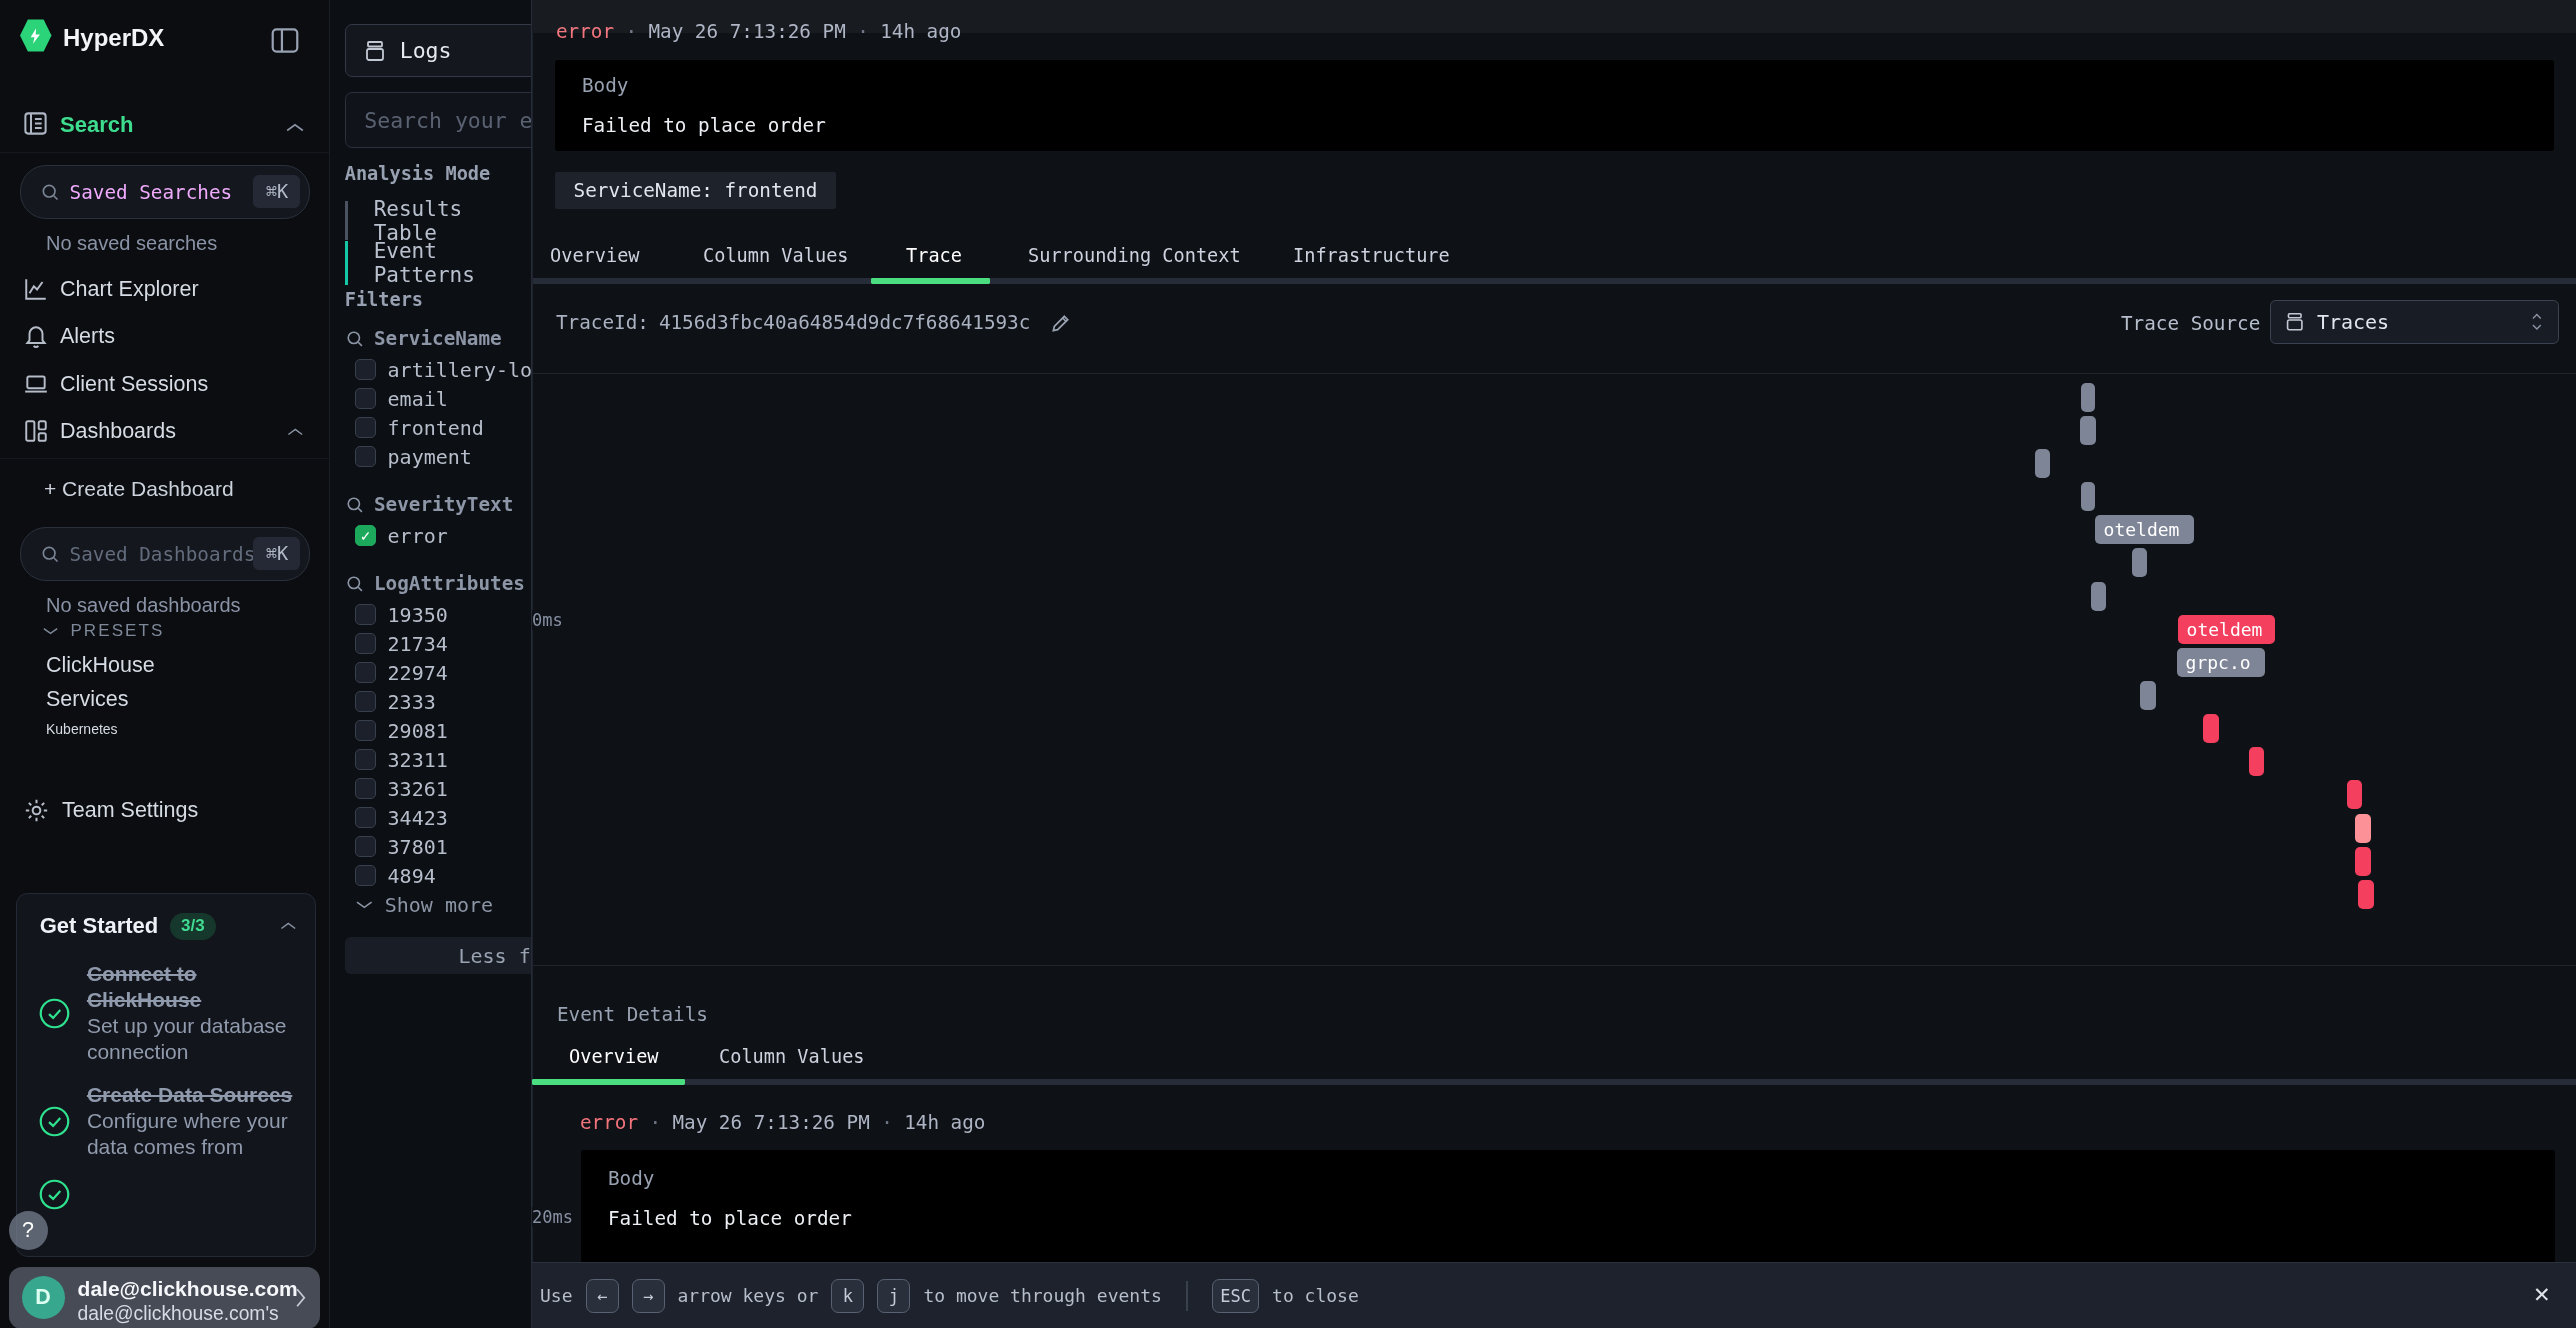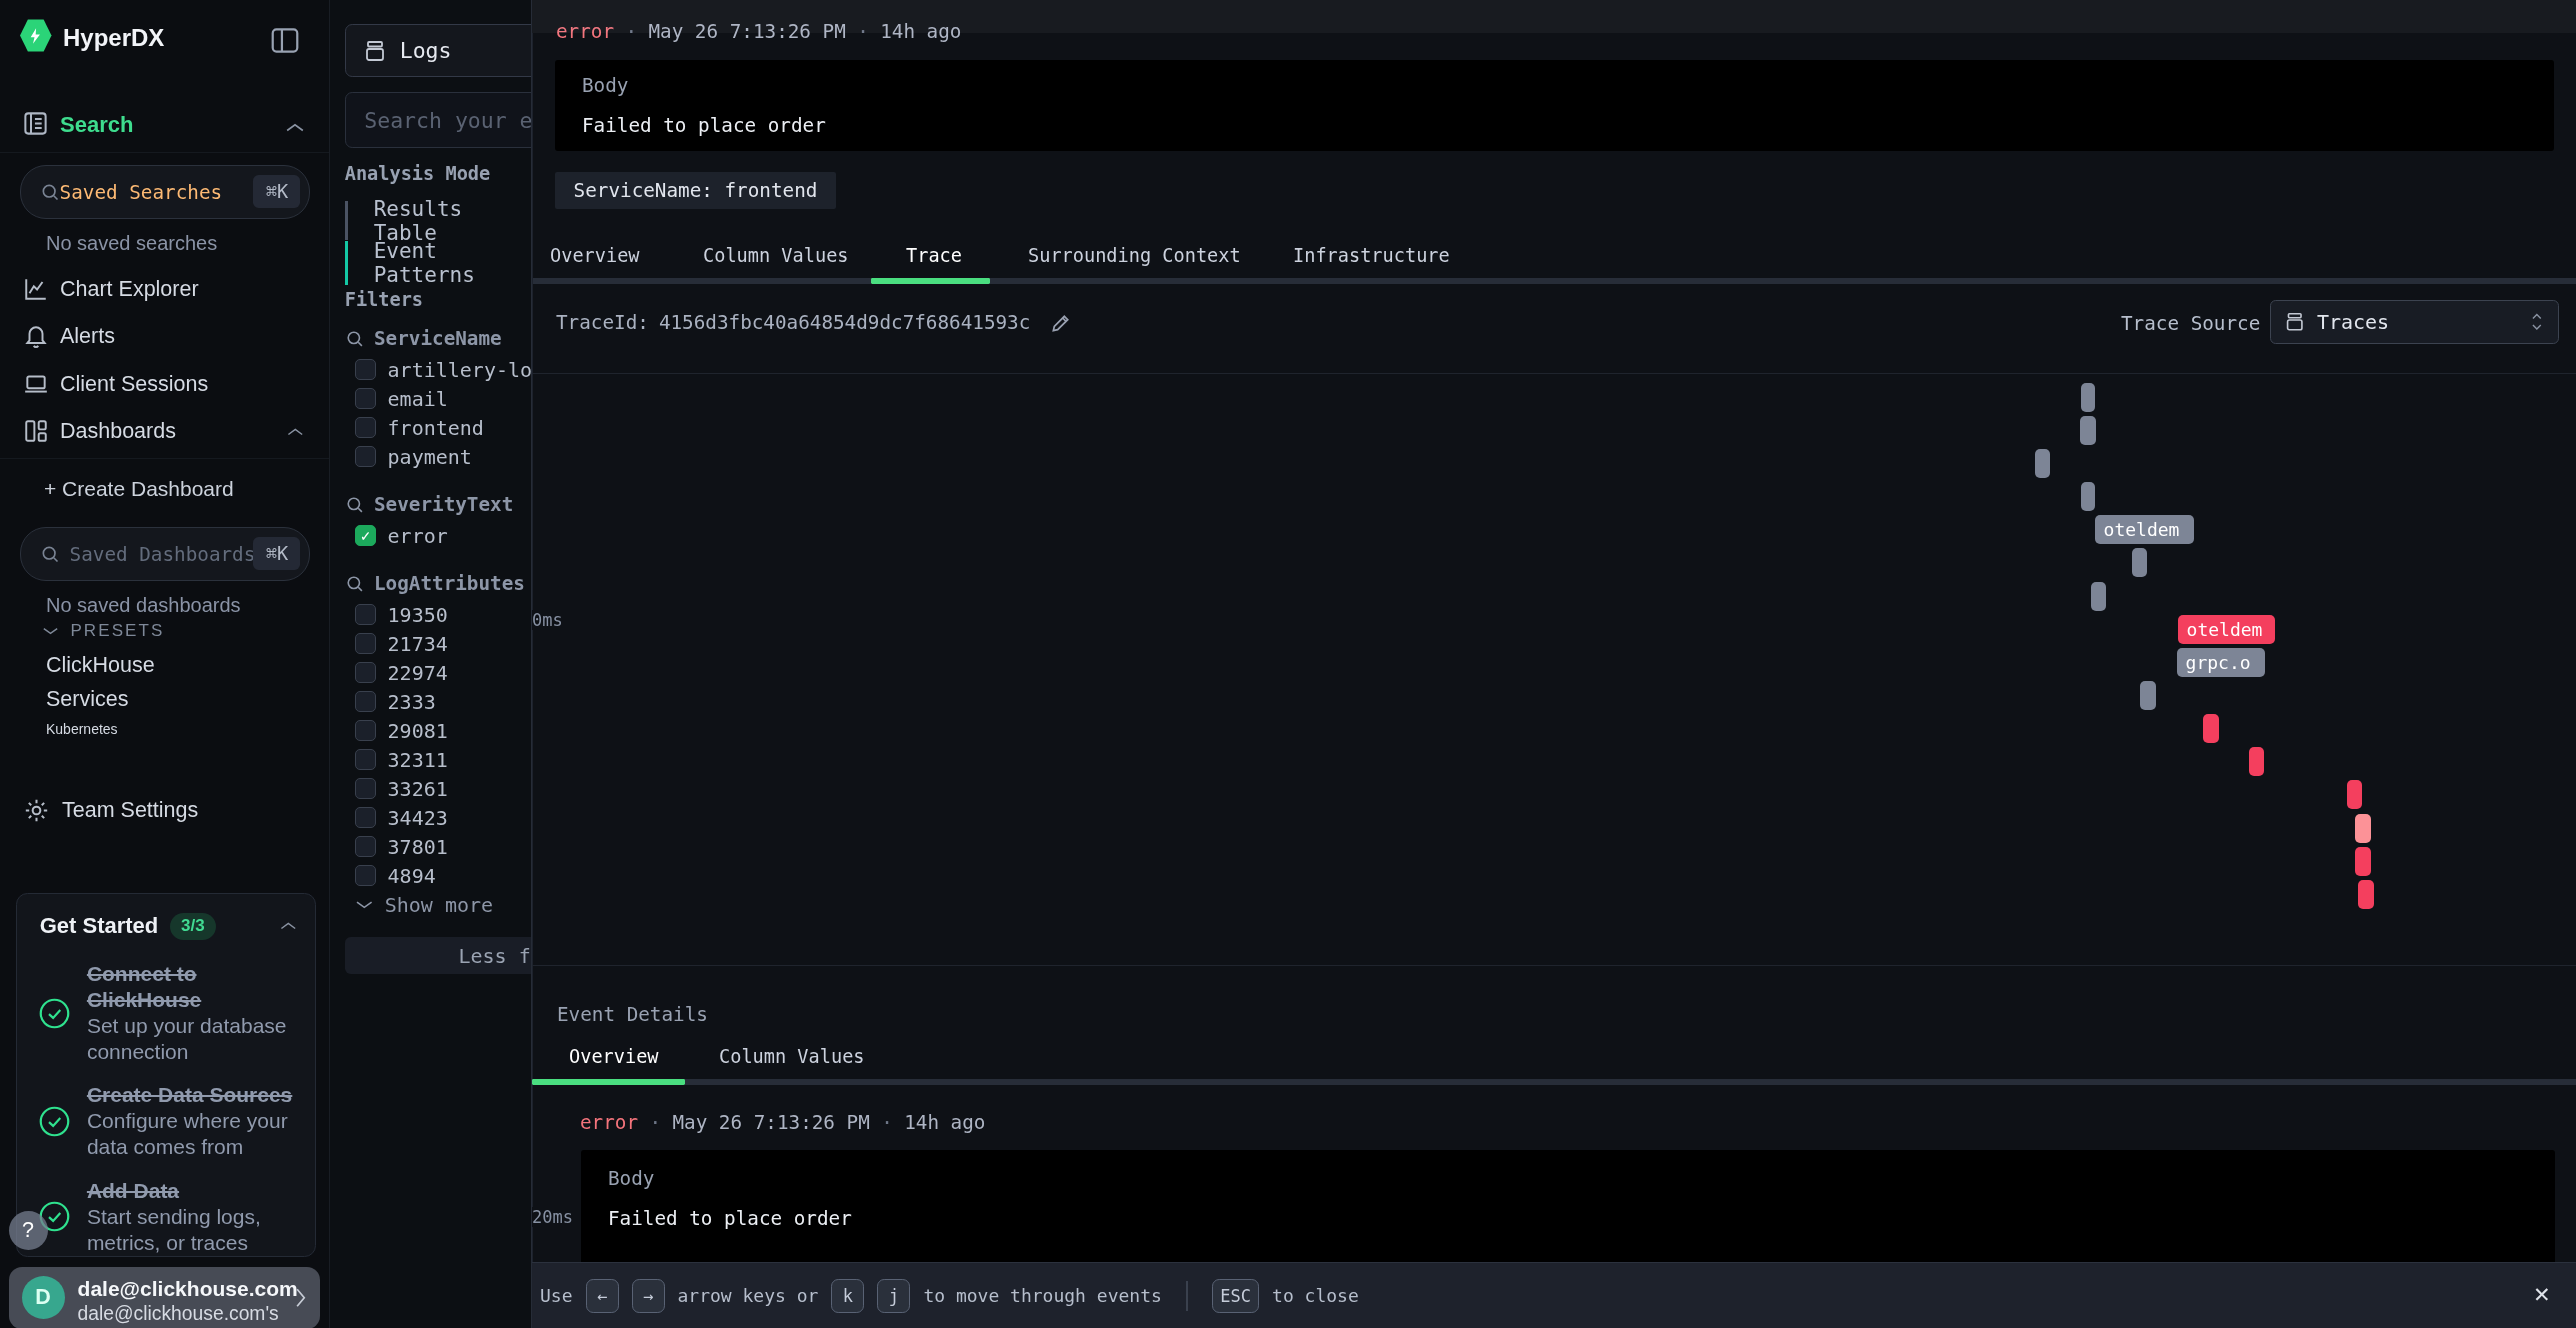--- a/index.html
+++ b/index.html
@@ -80,21 +80,21 @@
           <polyline points="3,12 14,4 25,12"></polyline>
         </svg>
     </div>
     <div class="sdiv" style="top:152px;"></div>
 
     <div class="abs pill" style="left:20px;top:165px;">
       <svg style="margin-left:18.6px;" width="20" height="20" viewBox="0 0 24 24" fill="none" stroke="#7a8494" stroke-width="2">
           <circle cx="11" cy="11" r="7"></circle>
           <line x1="16.5" y1="16.5" x2="21" y2="21"></line>
         </svg>
-      <span class="mono" style="font-size:19.3px;color:#fdba74;">Saved Searches</span>
+      <span class="mono" style="margin-left:10px;font-size:19.3px;color:#f0abfc;">Saved Searches</span>
       <span class="kbadge mono">⌘K</span>
     </div>
     <div class="abs sans" style="left:46px;top:232px;font-size:20px;color:#8a93a6;">No saved searches</div>
 
     <div class="abs flex" style="left:0;top:266px;width:329px;height:46px;">
       <span class="abs" style="left:23px;">
         <svg width="26" height="26" viewBox="0 0 24 24" fill="none" stroke="#b6bdc9" stroke-width="1.8">
             <path d="M3 3 v18 h18"></path>
             <polyline points="6,16 10,9.5 13,12.5 18,5.5"></polyline>
           </svg>
@@ -203,24 +203,20 @@
               <div class="gss">Configure where your data comes from</div>
             </div>
           </div>
           <div style="display: flex; align-items: center; gap: 15.7px; margin-bottom: 17px;">
             <span>
               <svg width="33" height="33" viewBox="0 0 24 24" fill="none" stroke="#2fe28f" stroke-width="1.6">
                 <circle cx="12" cy="12" r="10"></circle>
                 <polyline points="8,12.5 11,15.2 16.2,9.5"></polyline>
               </svg>
             </span>
-            <div style="width: 215px;">
-              <div class="gst">Add Data</div>
-              <div class="gss">Start sending logs, metrics, or traces</div>
-            </div>
           </div>
         </div>
     </div>
 
     <div class="helpc sans">?</div>
 
     <div class="usercard">
       <div class="abs sans" style="left:13px;top:9.3px;width:43px;height:43px;border-radius:50%;background:#37a78e;display:flex;align-items:center;justify-content:center;font-size:21.5px;font-weight:bold;color:#dcfff2;">D</div>
       <div class="abs sans" style="left:69px;top:10px;font-size:21px;font-weight:bold;color:#f5f7fa;">dale@clickhouse.com</div>
       <div class="abs sans" style="left:69px;top:36px;font-size:19.3px;color:#d7dbe3;">dale@clickhouse.com's</div>

